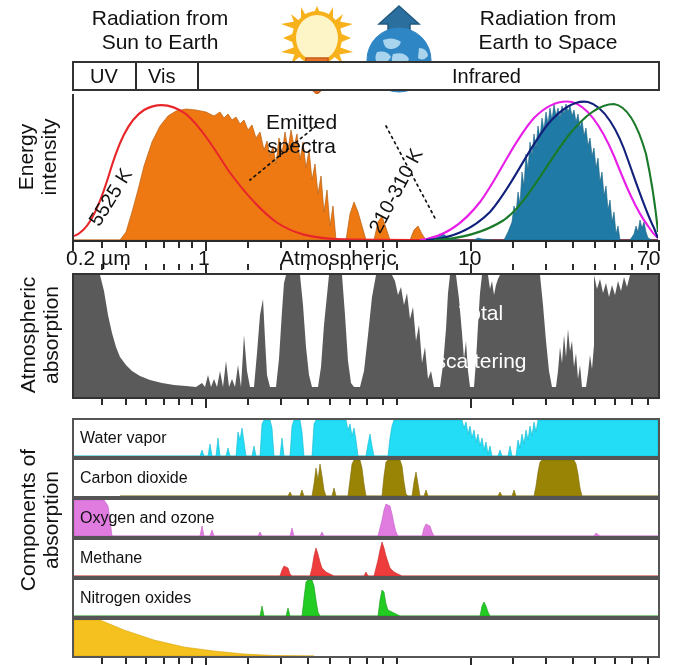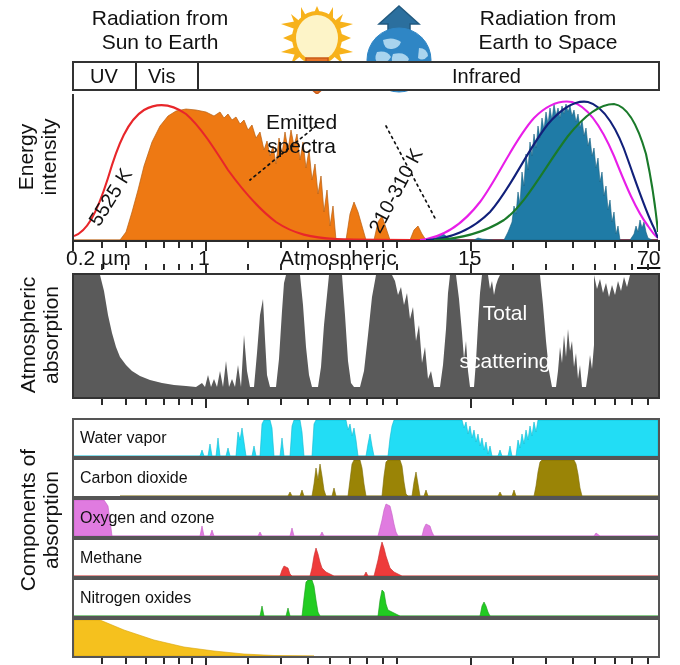--- a/index.html
+++ b/index.html
@@ -194,22 +194,22 @@
     <div class="tick" style="left:522px;"></div>
     <div class="tick" style="left:542px;"></div>
     <div class="tick" style="left:559px;"></div>
     <div class="tick" style="left:575px;"></div>
     <div class="tick maj" style="left:586px;"></div>
   </div>
 
   <div class="axlab abs" style="left:66px;top:246px;">0.2 µm</div>
   <div class="axlab abs" style="left:198px;top:246px;">1</div>
   <div class="axlab abs" style="left:280px;top:246px;">Atmospheric</div>
-  <div class="axlab abs" style="left:458px;top:246px;">15</div>
-  <div class="axlab abs" style="left:637px;top:246px;text-decoration:underline;">70</div>
+  <div class="axlab abs" style="left:458px;top:246px;">10</div>
+  <div class="axlab abs" style="left:637px;top:246px;">70</div>
 
   <div class="vrot abs" style="left:16px;top:400px;transform:rotate(-90deg);width:130px;">
     <span>Atmospheric</span><br>
     <span>absorption</span>
   </div>
 
   <div class="tickrow abs" style="left:72px;top:264px;width:588px;">
     <div class="tick" style="left:29px;"></div>
       <div class="tick" style="left:53px;"></div>
     <div class="tick" style="left:73px;"></div>
@@ -251,21 +251,21 @@
            L478,112 L482,112 L484,96 L486,72 L488,88 L490,60 L492,82 L494,54 L496,76
            L498,66 L500,92 L502,78 L504,104 L506,90 L508,112 L512,112 L514,98 L516,80
            L518,94 L520,70 L522,88 L524,64 L526,80 L528,74 L530,96 L532,86 L534,108
            L536,98 L538,112 L544,112 L546,96 L548,104 L550,88 L552,98 L554,82 L556,92
            L558,70 L560,86 L562,60 L564,76 L566,44 L568,58 L570,24 L572,38 L574,8
            L576,20 L578,0 L584,0 L584,122 L0,122 Z" fill="#5a5a5a"></path>
       <path d="M560,0 L584,0 L584,122 L560,122 Z" fill="#5a5a5a"></path>
       <path d="M520,0 L523,14 L526,4 L529,18 L532,8 L535,22 L538,10 L541,20 L544,6 L547,16
            L550,2 L553,12 L556,0 L560,0 L560,122 L520,122 Z" fill="#5a5a5a"></path>
     </svg>
-    <div class="gray-note" style="left:336px;top:26px;width:190px;">
+    <div class="gray-note" style="left:312px;top:26px;width:190px;">
       <span>Total</span><br>
       <br>
       <span>scattering</span>
     </div>
   </div>
 
   <div class="tickrow abs" style="left:72px;top:399px;width:588px;">
     <div class="tick" style="left:29px;"></div>
       <div class="tick" style="left:53px;"></div>
     <div class="tick" style="left:73px;"></div>

